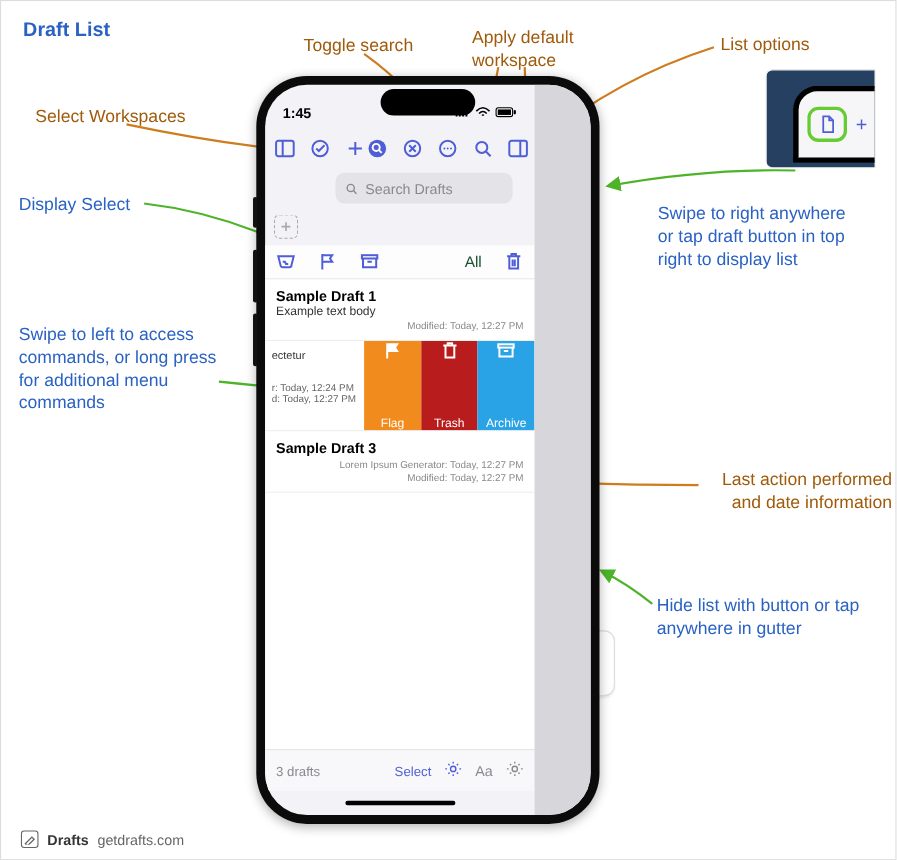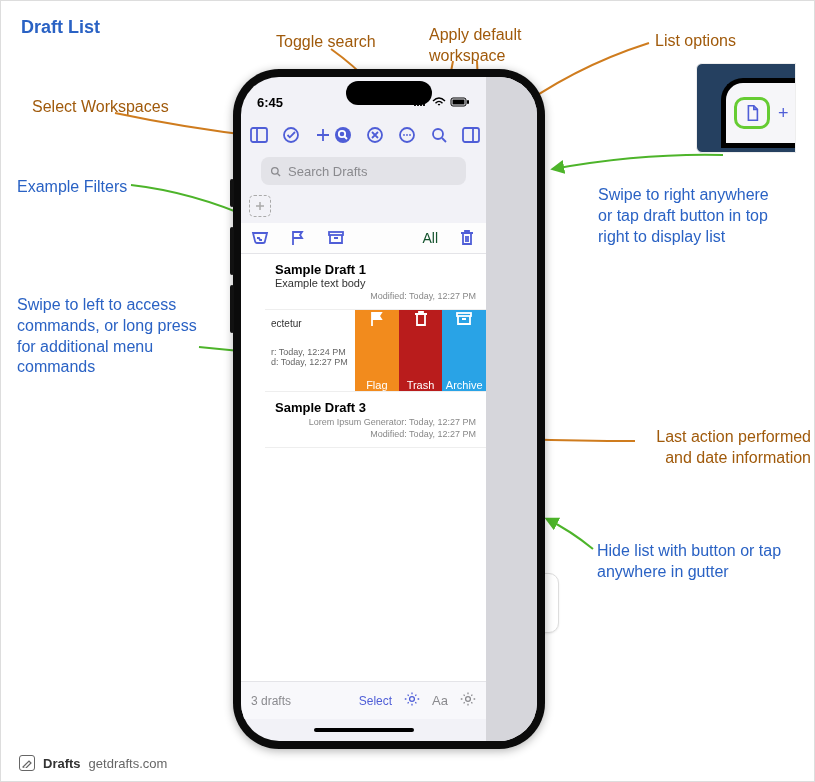--- a/index.html
+++ b/index.html
@@ -13,30 +13,30 @@
 .screen { background:#f2f2f7; width:100%; height:100%; border-radius:38px; overflow:hidden; position:relative; display:flex; }
 .main-col { width:245px; display:flex; flex-direction:column; }
 .gutter { flex:1; background:#d6d6db; }
 .notch { position:absolute; left:50%; top:12px; transform:translateX(-50%); width:86px; height:24px; background:#000; border-radius:14px; z-index:50; }
 .statusbar { height:40px; display:flex; align-items:center; justify-content:space-between; padding:10px 16px 0; font-size:13px; font-weight:600; }
 .sb-icons { display:flex; gap:4px; align-items:center; }
 .toolbar-top { height:36px; display:flex; align-items:center; justify-content:space-between; padding:0 8px; }
 .t-left, .t-right { display:flex; align-items:center; gap:12px; }
 .t-icon { width:20px; height:20px; display:flex; align-items:center; justify-content:center; color:#4f5ed7; }
 .t-icon svg { stroke:currentColor; fill:none; stroke-width:1.8; }
-.search-row { padding:4px 20px; }
+.search-row { padding:4px 20px;margin-left:44px; }
 .searchbox { background:#e3e3e8; border-radius:8px; height:28px; display:flex; align-items:center; padding:0 8px; font-size:13px; color:#8a8a8e; gap:6px; }
 .ws-row { padding:6px 8px; }
 .ws-box { width:22px; height:22px; border:1.5px dashed #aaa; border-radius:5px; display:flex; align-items:center; justify-content:center; color:#aaa; font-size:11px; }
 .filterbar { background:#fdfdfd; display:flex; align-items:center; justify-content:space-between; padding:6px 10px; border-bottom:1px solid #e4e4e8; }
 .f-left, .f-right { display:flex; align-items:center; gap:20px; }
 .f-icon { color:#4f5ed7; width:18px; height:18px; }
 .f-icon svg { stroke:currentColor; fill:none; stroke-width:1.8; }
 .f-text { color:#14532d; font-size:14px; }
-.list { flex:1; background:#fff; display:flex; flex-direction:column; overflow:hidden;padding-left:24px; }
+.list { flex:1; background:#fff; display:flex; flex-direction:column; overflow:hidden; }
 .item { border-bottom:1px solid #eee; padding:8px 10px; position:relative; }
 .item-title { font-weight:700; font-size:13px; }
 .item-body { font-size:11px; color:#333; }
 .item-meta { font-size:9px; color:#888; text-align:right; margin-top:2px; }
 .swipe-row { height:82px; display:flex; border-bottom:1px solid #eee; }
 .sw-peek { width:90px; padding:8px 6px; font-size:9px; color:#666; overflow:hidden; white-space:nowrap; }
 .sw-peek .t { font-size:10px; color:#333; }
 .sw-action { flex:1; display:flex; }
 .sw-btn { flex:1; display:flex; flex-direction:column; align-items:center; justify-content:space-between; color:#fff; font-size:11px; gap:4px; }
 .sw-flag { background:#f28b1d; }
@@ -58,21 +58,21 @@
 </style>
 </head>
 <body>
 
 <div class="title">Draft List</div>
 
 <div class="callout" style="left:275px; top:31px;">Toggle search</div>
 <div class="callout" style="left:428px; top:24px; width:120px;">Apply default workspace</div>
 <div class="callout" style="left:654px; top:30px;">List options</div>
 <div class="callout" style="left:31px; top:96px;">Select Workspaces</div>
-<div class="callout blue" style="left:16px; top:176px;">Example Filters</div>
+<div class="callout blue" style="left:16px; top:176px;">Display Select</div>
 <div class="callout blue" style="left:16px; top:294px; width:180px;">Swipe to left to access commands, or long press for additional menu commands</div>
 <div class="callout blue" style="left:597px; top:184px; width:180px;">Swipe to right anywhere or tap draft button in top right to display list</div>
 <div class="callout" style="left:640px; top:426px; width:170px;text-align:right;">Last action performed and date information</div>
 <div class="callout blue" style="left:596px; top:540px; width:200px;">Hide list with button or tap anywhere in gutter</div>
 <div class="bulk-callout">Select multiple drafts and apply bulk operations</div>
 
 <svg class="arrow-svg" width="815" height="782">
   <defs>
     <marker id="arr-brown" viewBox="0 0 10 10" refX="8" refY="5" markerWidth="7" markerHeight="7" orient="auto">
         <path d="M0,0 L10,5 L0,10 z" fill="#cf7c1e"></path>
@@ -97,21 +97,21 @@
 </svg>
 
 <div class="phone">
   <div class="phone-side" style="top:110px;height:28px"></div>
   <div class="phone-side" style="top:158px;height:48px"></div>
   <div class="phone-side" style="top:216px;height:48px"></div>
   <div class="notch"></div>
   <div class="screen">
     <div class="main-col">
       <div class="statusbar">
-        <span>6:45</span>
+        <span>1:45</span>
         <div class="sb-icons">
           <span><svg width="14" height="10">
                 <path d="M1 9v-2M4 9V5M7 9V3M10 9V1" stroke="#000" stroke-width="1.8"></path>
               </svg></span>
           <span><svg width="14" height="10">
                 <path d="M1 4 Q7 -2 13 4 M3.5 6.2 Q7 2.6 10.5 6.2 M6.2 8 Q7 7 7.8 8" stroke="#000" fill="none" stroke-width="1.4"></path>
               </svg></span>
           <span><svg width="20" height="10">
                 <rect x="1" y="1" width="15" height="8" rx="2" stroke="#000" fill="none"></rect>
                 <rect x="2.5" y="2.5" width="12" height="5" fill="#000"></rect>

